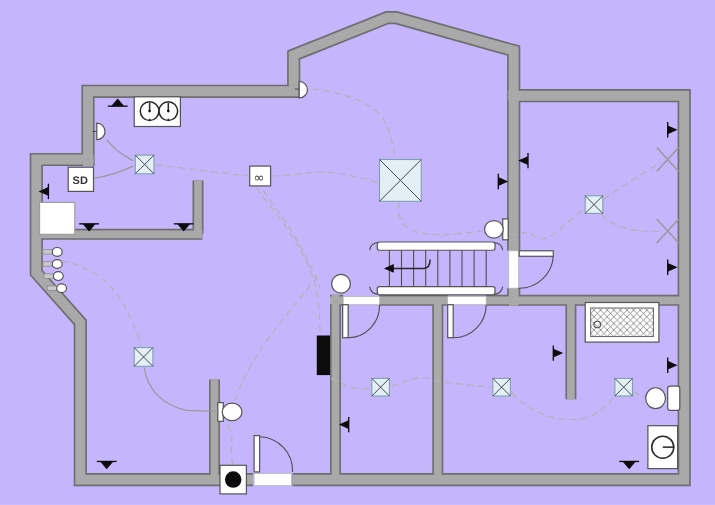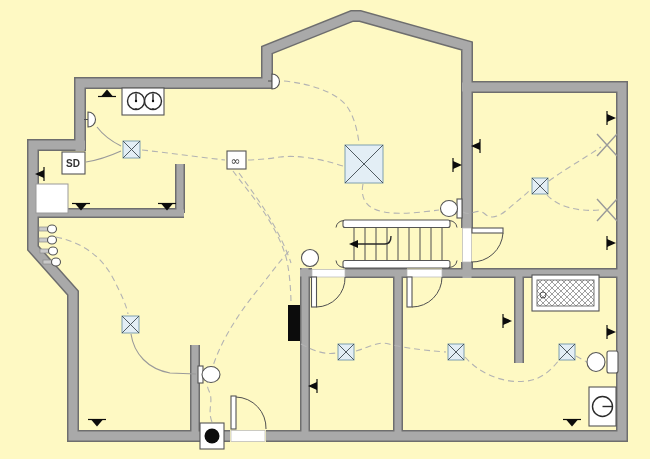--- a/index.html
+++ b/index.html
@@ -1,16 +1,16 @@
 <!DOCTYPE html>
 <html><head>
 <meta charset="utf-8">
 <style>
   html,body{margin:0;padding:0;background:#fff;}
-  .stage{position:relative;width:650px;height:459px;background:#fef9c3;overflow:hidden;
+  .stage{position:relative;width:650px;height:459px;background:#c4b5fd;overflow:hidden;
          font-family:"Liberation Sans", sans-serif;}
   svg{display:block}
   .wall-o{fill:none;stroke:#6e6e6e;}
   .wall-f{fill:none;stroke:#a9a9a9;}
   .ln{fill:none;stroke:#4f4f4f;stroke-width:1;}
   .lnb{fill:none;stroke:#2b2b2b;stroke-width:1.4;}
   .opening{fill:#ffffff;stroke:#b5b5b5;stroke-width:0.7;}
   .furn{fill:#ffffff;stroke:#555;stroke-width:1.1;}
   .lightfurn{fill:#ffffff;stroke:#9a9a9a;stroke-width:1;}
   .blk{fill:#0c0c0c;stroke:none;}

